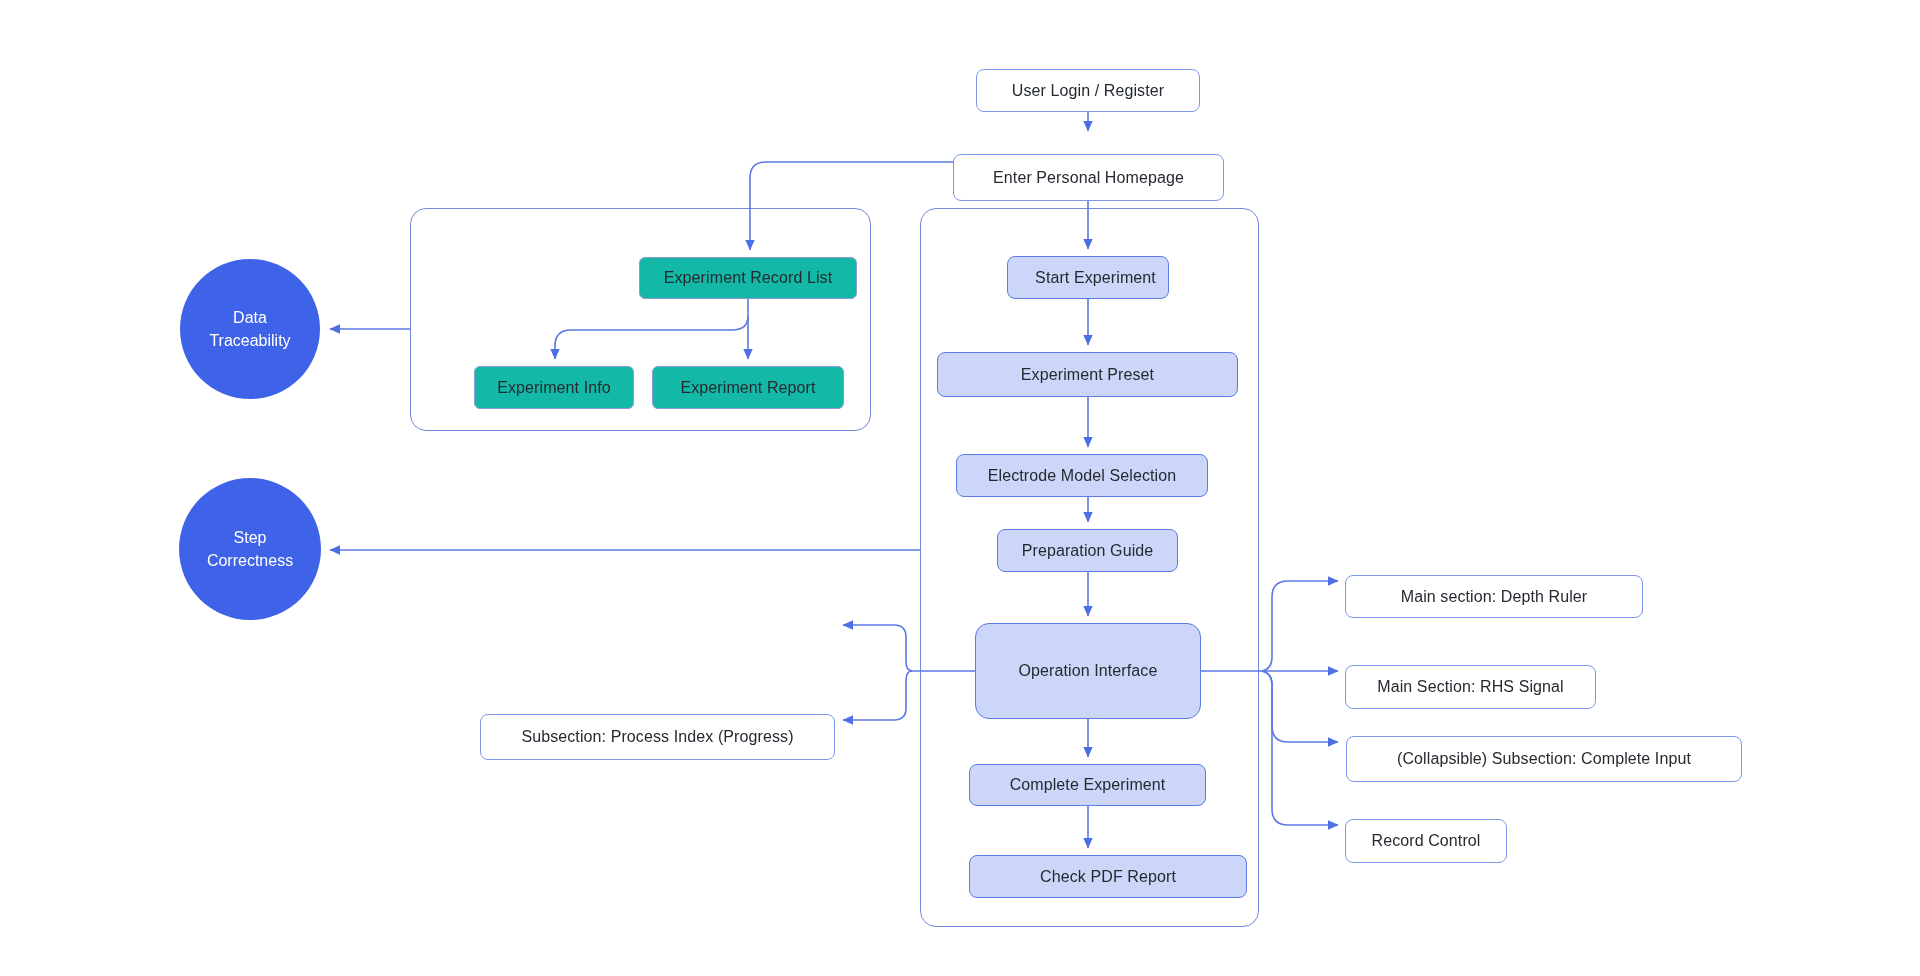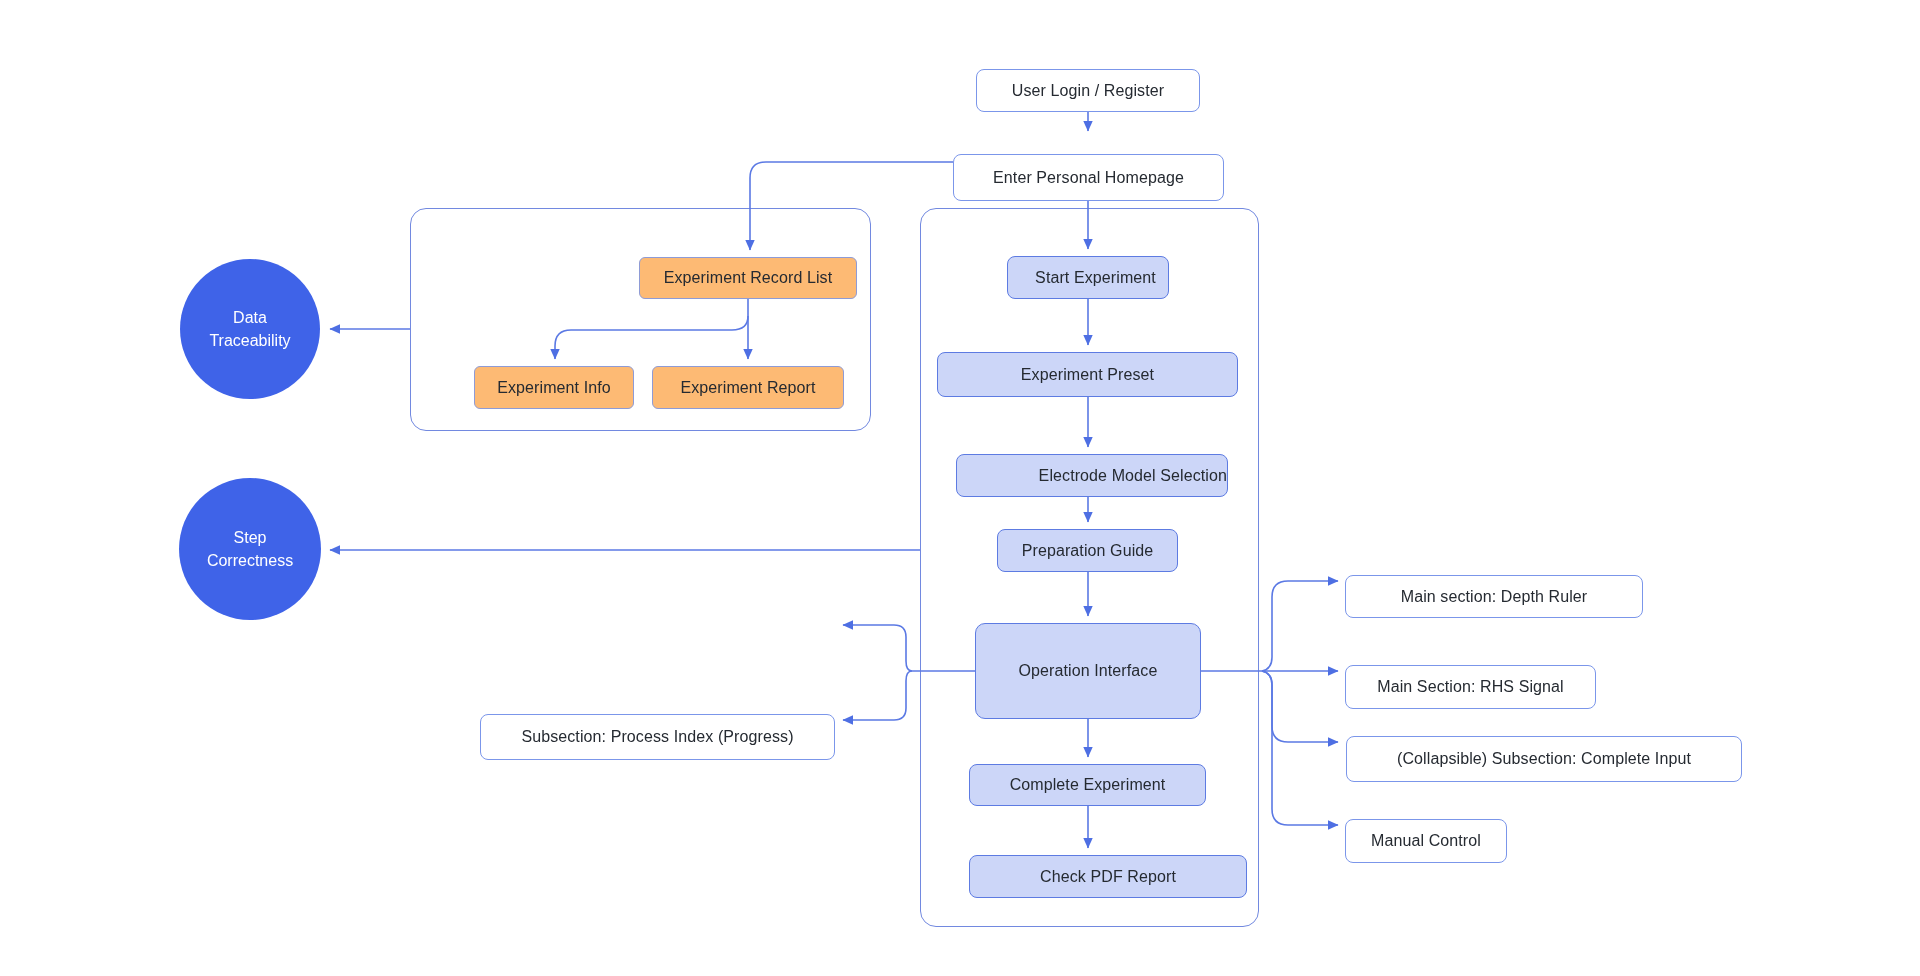--- a/index.html
+++ b/index.html
@@ -34,21 +34,21 @@
     border: 1.5px solid #7b96ea;
     border-radius: 8px;
     margin-top: 16px;
   }
   .node.flow {
     background: #ccd6f8;
     border: 1.5px solid #5d7be2;
     border-radius: 8px;
   }
   .node.record {
-    background: #fdba74;
+    background: #14b8a6;
     border: 1.5px solid #8e9bd6;
     border-radius: 6px;
     text-align: right;
   }
   .node.big { border-radius: 14px; }
   .circle {
     position: absolute;
     background: #3f63e8;
     border-radius: 50%;
     display: flex;
@@ -132,27 +132,27 @@
   <div class="node record" style="left:652px; top:366px; width:192px; height:43px;">
     <span>Experiment Report</span>
   </div>
 
   <div class="node flow" style="left:1007px; top:256px; width:162px; height:43px;padding-left:15px;">
     <span>Start Experiment</span>
   </div>
   <div class="node flow" style="left:937px; top:352px; width:301px; height:45px;">
     <span>Experiment Preset</span>
   </div>
-  <div class="node flow" style="left:956px; top:454px; width:272px; height:43px;justify-content:flex-end;">
+  <div class="node flow" style="left:956px; top:454px; width:252px; height:43px;">
     <span>Electrode Model Selection</span>
   </div>
   <div class="node flow" style="left:997px; top:529px; width:181px; height:43px;">
     <span>Preparation Guide</span>
   </div>
-  <div class="node flow big" style="left:975px; top:623px; width:226px; height:96px;border-radius:10px;">
+  <div class="node flow big" style="left:975px; top:623px; width:226px; height:96px;">
     <span>Operation Interface</span>
   </div>
   <div class="node flow" style="left:969px; top:764px; width:237px; height:42px;">
     <span>Complete Experiment</span>
   </div>
   <div class="node flow" style="left:969px; top:855px; width:278px; height:43px;">
     <span>Check PDF Report</span>
   </div>
 
   <div class="node white" style="left:480px; top:698px; width:355px; height:46px;">
@@ -162,16 +162,16 @@
   <div class="node white" style="left:1345px; top:559px; width:298px; height:43px;">
     <span>Main section: Depth Ruler</span>
   </div>
   <div class="node white" style="left:1345px; top:649px; width:251px; height:44px;">
     <span>Main Section: RHS Signal</span>
   </div>
   <div class="node white" style="left:1346px; top:720px; width:396px; height:46px;">
     <span>(Collapsible) Subsection: Complete Input</span>
   </div>
   <div class="node white" style="left:1345px; top:803px; width:162px; height:44px;">
-    <span>Manual Control</span>
+    <span>Record Control</span>
   </div>
 
 </div>
 
 </body></html>

